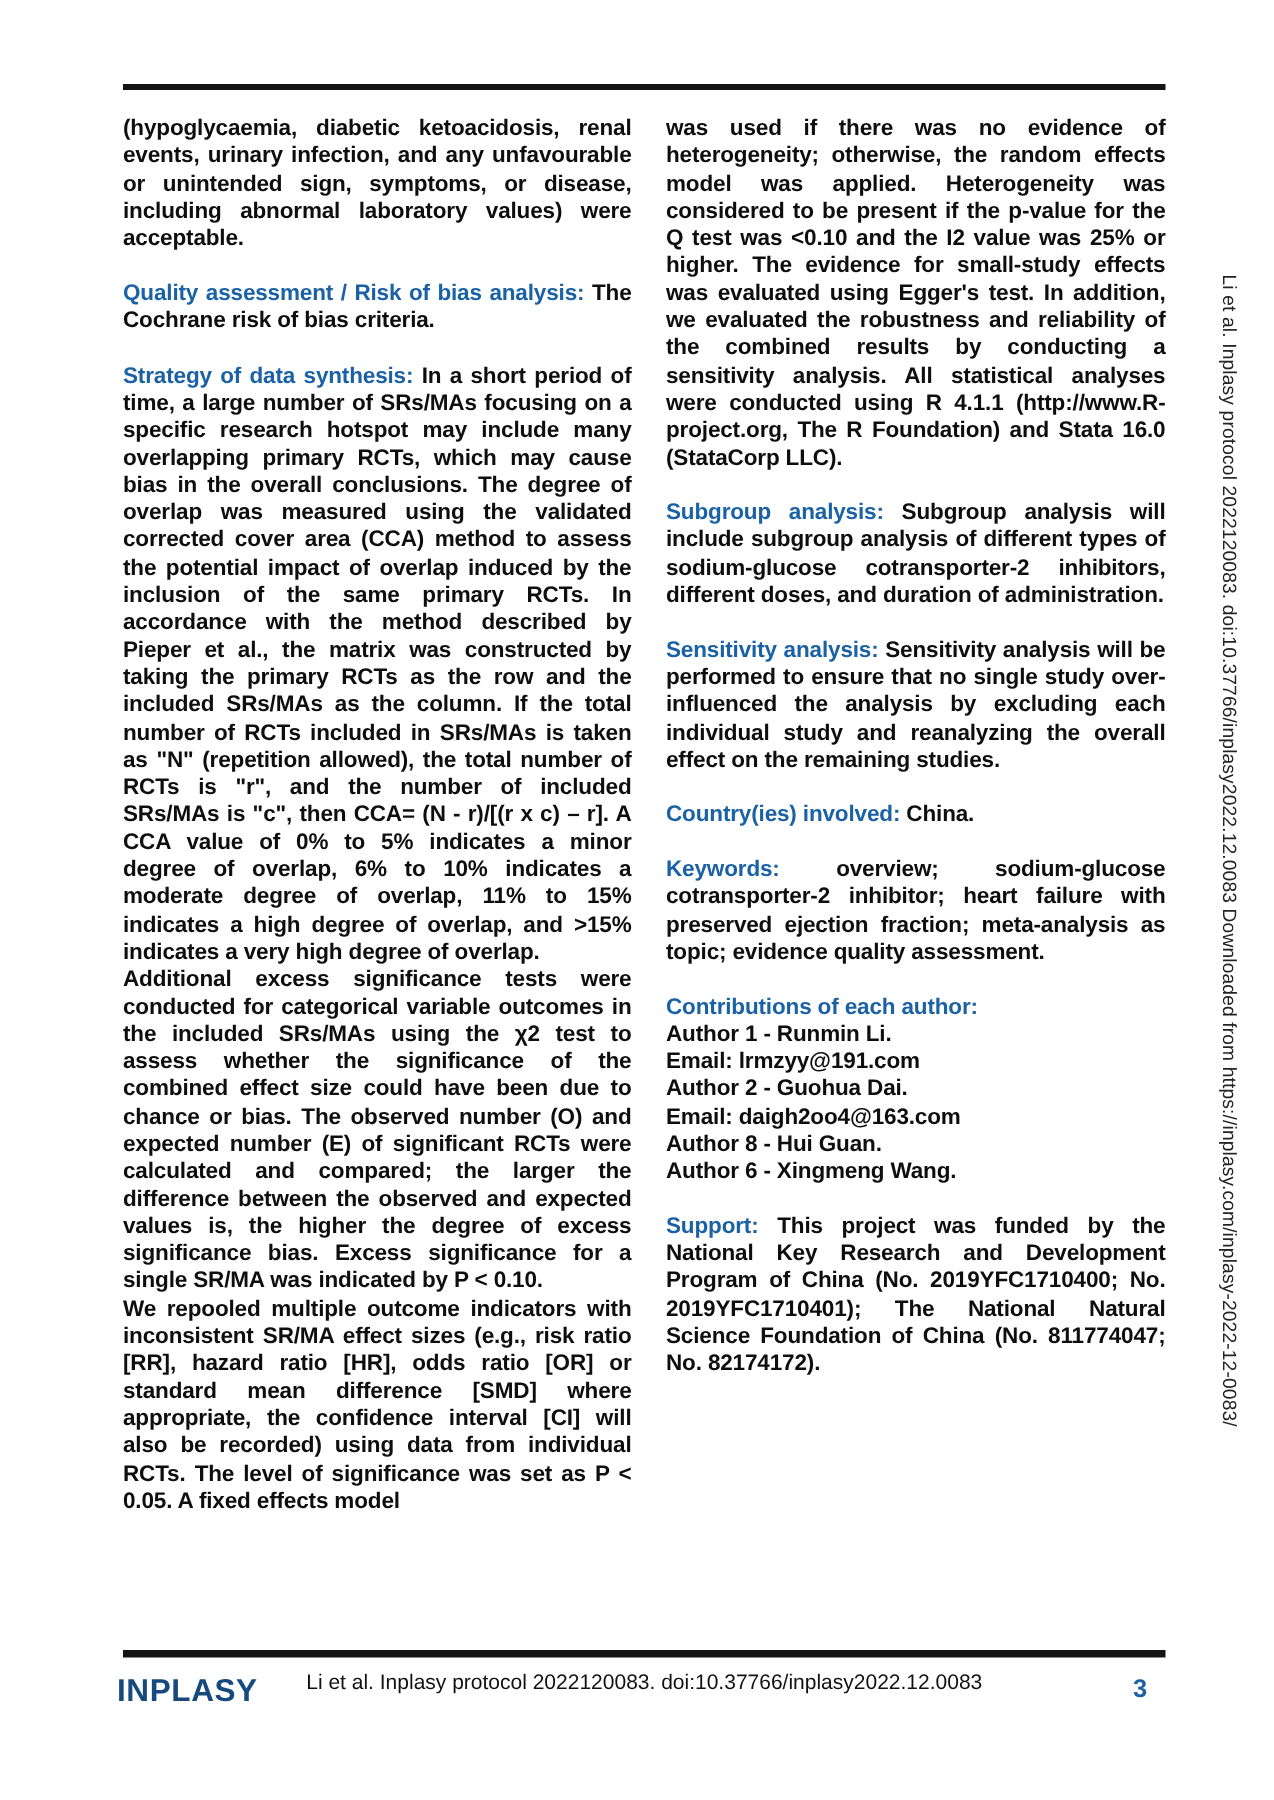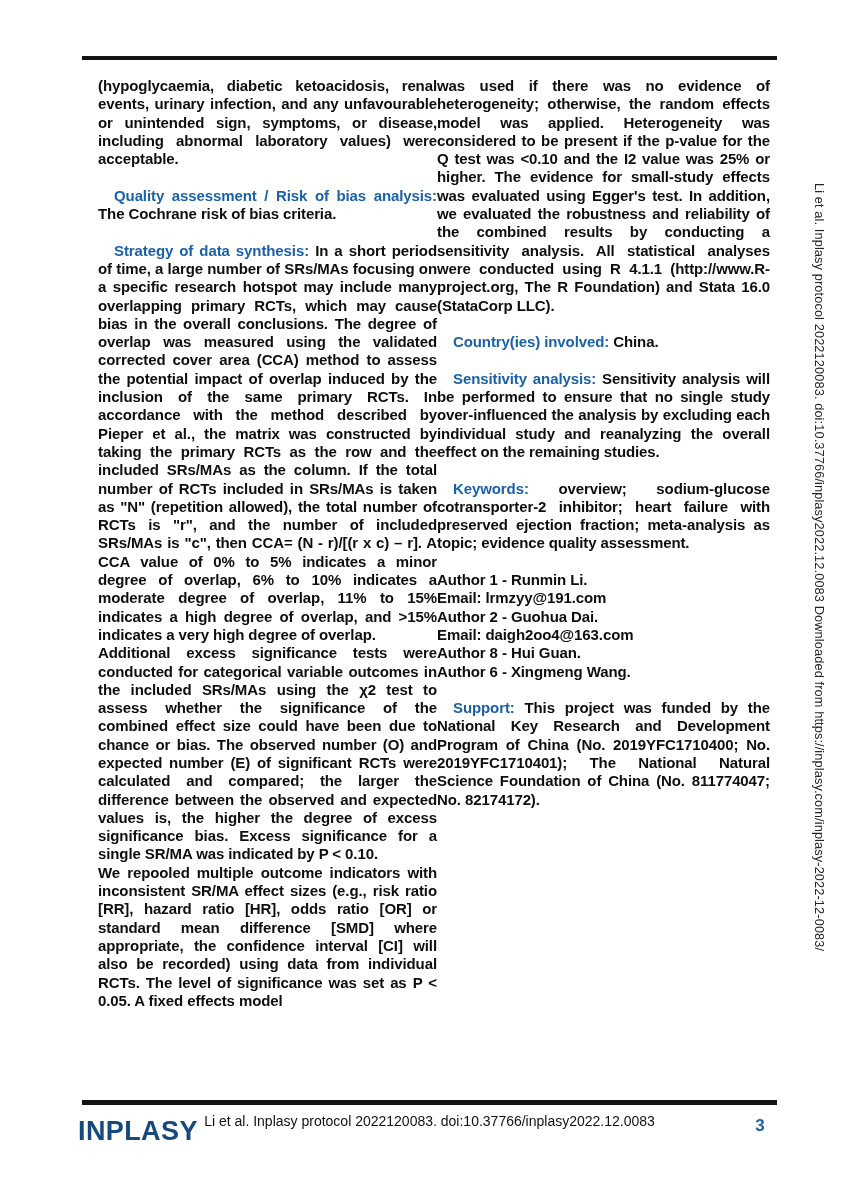--- a/index.html
+++ b/index.html
@@ -19,38 +19,39 @@
     position:absolute;
     left:82px;
     width:695px;
     background:#141414;
   }
   .rule.top{top:56px;height:3.5px;}
   .rule.bottom{top:1100px;height:4.5px;}
 
   .content{
     position:absolute;
-    left:98px;
+    left:82px;
     top:77px;
     width:695px;
     display:flex;
+    gap:23px;
   }
   .col{
     font-size:15px;
     line-height:18.3px;
     font-weight:bold;
     color:var(--body-ink);
     text-align:justify;
     letter-spacing:-0.1px;
   }
   .col.left{width:339px;}
   .col.right{width:333px;}
   .block{margin-top:18.3px;}
   .block:first-child{margin-top:0;}
-  .lbl{color:var(--heading-blue);margin-left:16px;}
+  .lbl{color:var(--heading-blue);}
   .authors div{text-align:left;}
 
   .vtext{
     position:absolute;
     top:183px;
     left:812px;
     writing-mode:vertical-rl;
     text-orientation:mixed;
     font-size:12.8px;
     font-weight:400;
@@ -66,21 +67,21 @@
     width:695px;
     text-align:center;
     font-size:14px;
     font-weight:400;
     color:#111111;
   }
   .footer-logo{
     position:absolute;
     left:78px;
     top:1116px;
-    font-size:27px;
+    font-size:21px;
     font-weight:bold;
     letter-spacing:0.4px;
     color:var(--logo-blue);
   }
   .footer-page{
     position:absolute;
     left:745px;
     top:1116px;
     width:30px;
     text-align:center;
@@ -104,28 +105,30 @@
     <div class="block">
       <p><span class="lbl">Strategy of data synthesis:</span> <span>In a short period of time, a large number of SRs/MAs focusing on a specific research hotspot may include many overlapping primary RCTs, which may cause bias in the overall conclusions. The degree of overlap was measured using the validated corrected cover area (CCA) method to assess the potential impact of overlap induced by the inclusion of the same primary RCTs. In accordance with the method described by Pieper et al., the matrix was constructed by taking the primary RCTs as the row and the included SRs/MAs as the column. If the total number of RCTs included in SRs/MAs is taken as "N" (repetition allowed), the total number of RCTs is "r", and the number of included SRs/MAs is "c", then CCA= (N - r)/[(r x c) – r]. A CCA value of 0% to 5% indicates a minor degree of overlap, 6% to 10% indicates a moderate degree of overlap, 11% to 15% indicates a high degree of overlap, and &gt;15% indicates a very high degree of overlap.</span></p>
       <p><span>Additional excess significance tests were conducted for categorical variable outcomes in the included SRs/MAs using the χ2 test to assess whether the significance of the combined effect size could have been due to chance or bias. The observed number (O) and expected number (E) of significant RCTs were calculated and compared; the larger the difference between the observed and expected values is, the higher the degree of excess significance bias. Excess significance for a single SR/MA was indicated by P &lt; 0.10.</span></p>
       <p><span>We repooled multiple outcome indicators with inconsistent SR/MA effect sizes (e.g., risk ratio [RR], hazard ratio [HR], odds ratio [OR] or standard mean difference [SMD] where appropriate, the confidence interval [CI] will also be recorded) using data from individual RCTs. The level of significance was set as P &lt; 0.05. A fixed effects model</span></p>
     </div>
   </div>
 
   <div class="col right">
     <p class="block"><span>was used if there was no evidence of heterogeneity; otherwise, the random effects model was applied. Heterogeneity was considered to be present if the p-value for the Q test was &lt;0.10 and the I2 value was 25% or higher. The evidence for small-study effects was evaluated using Egger's test. In addition, we evaluated the robustness and reliability of the combined results by conducting a sensitivity analysis. All statistical analyses were conducted using R 4.1.1 (http://www.R-project.org, The R Foundation) and Stata 16.0 (StataCorp LLC).</span></p>
 
+    <p class="block"><span class="lbl">Subgroup analysis:</span> <span>Subgroup analysis will include subgroup analysis of different types of sodium-glucose cotransporter-2 inhibitors, different doses, and duration of administration.</span></p>
+
+    <p class="block"><span class="lbl">Sensitivity analysis:</span> <span>Sensitivity analysis will be performed to ensure that no single study over-influenced the analysis by excluding each individual study and reanalyzing the overall effect on the remaining studies.</span></p>
 
     <p class="block"><span class="lbl">Country(ies) involved:</span> <span>China.</span></p>
-
-    <p class="block"><span class="lbl">Sensitivity analysis:</span> <span>Sensitivity analysis will be performed to ensure that no single study over-influenced the analysis by excluding each individual study and reanalyzing the overall effect on the remaining studies.</span></p>
 
     <p class="block"><span class="lbl">Keywords:</span> <span>overview; sodium-glucose cotransporter-2 inhibitor; heart failure with preserved ejection fraction; meta-analysis as topic; evidence quality assessment.</span></p>
 
     <div class="block authors">
+      <div class="lbl">Contributions of each author:</div>
       <div>Author 1 - Runmin Li.</div>
       <div>Email: lrmzyy@191.com</div>
       <div>Author 2 - Guohua Dai.</div>
       <div>Email: daigh2oo4@163.com</div>
       <div>Author 8 - Hui Guan.</div>
       <div>Author 6 - Xingmeng Wang.</div>
     </div>
 
     <p class="block"><span class="lbl">Support:</span> <span>This project was funded by the National Key Research and Development Program of China (No. 2019YFC1710400; No. 2019YFC1710401); The National Natural Science Foundation of China (No. 811774047; No. 82174172).</span></p>
   </div>

